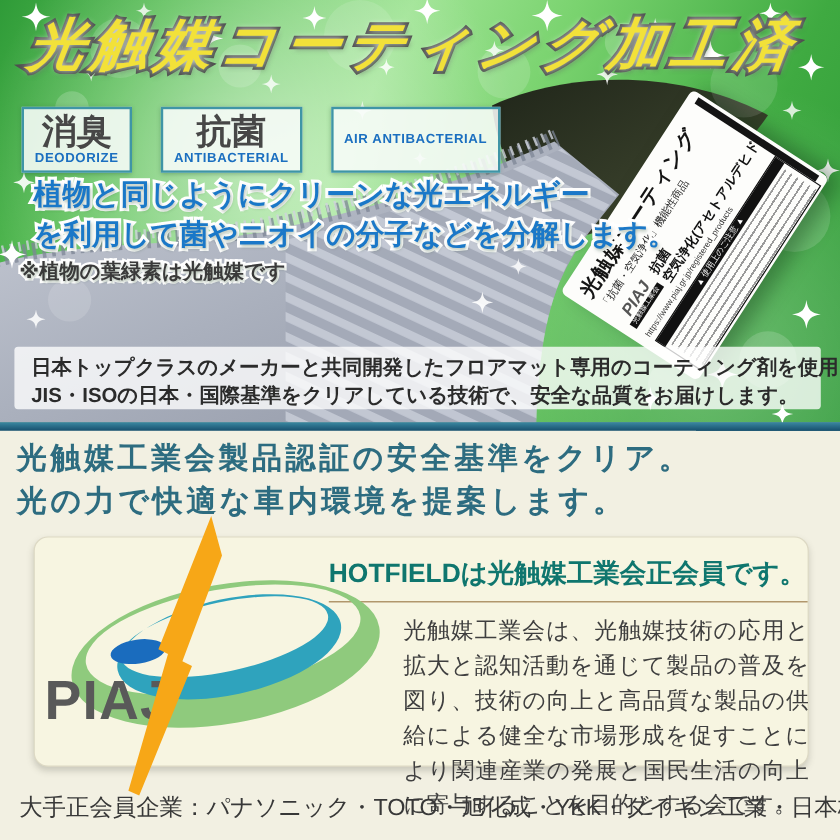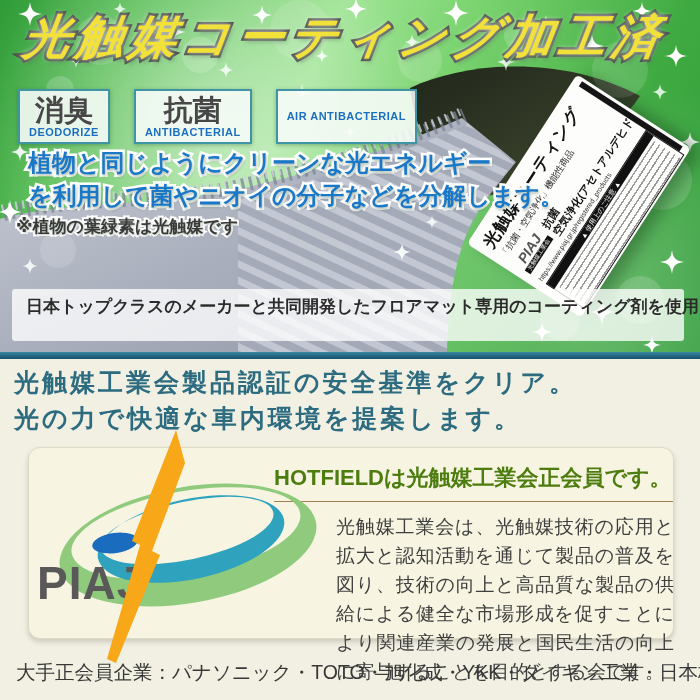--- a/index.html
+++ b/index.html
@@ -81,21 +81,21 @@
     font-family:"Liberation Serif","DejaVu Serif",serif;
     font-size:25px; font-weight:bold; color:#2d6c80; letter-spacing:3px; line-height:36px;
   }
   .member-box{
     position:absolute; left:28px; top:88px; width:644px; height:190px;
     background:#f7f5e1; border:1px solid #ddd9c4; border-radius:12px;
     box-shadow:0 3px 5px rgba(90,90,80,.25);
   }
   .piaj-logo{position:absolute; left:2px; top:-21px; width:312px; height:242px; overflow:visible;}
   .member-content{margin-left:245px; padding-top:15px; width:399px; box-sizing:border-box;}
-  .member-head{margin:0; font-size:22px; font-weight:bold; color:#4d7c0f; white-space:nowrap;}
+  .member-head{margin:0; font-size:22px; font-weight:bold; color:#0f766e; white-space:nowrap;}
   .member-rule{border:none; border-top:1px solid #a08050; margin:8px 0 0 0;}
   .member-body{margin:10px 0 0 62px; width:338px; font-size:19px; line-height:29px;
     color:#3f3f3f; text-align:justify;}
   .footer-line{position:absolute; left:16px; top:300px; margin:0;
     font-size:19.5px; color:#383838; white-space:nowrap;}
 </style>
 </head>
 <body>
 
 <div class="stage">
@@ -167,20 +167,21 @@
     </div>
 
     <p class="lead">
       <span>植物と同じようにクリーンな光エネルギー</span><br>
       <span>を利用して菌やニオイの分子などを分解します。</span>
     </p>
     <p class="lead-note">※植物の葉緑素は光触媒です</p>
 
     <div class="info-box">
       <p class="info-line">日本トップクラスのメーカーと共同開発したフロアマット専用のコーティング剤を使用。</p>
+      <p class="info-line">JIS・ISOの日本・国際基準をクリアしている技術で、安全な品質をお届けします。</p>
     </div>
 
     <svg class="sparkle-layer" width="700" height="352" viewBox="0 0 700 352" aria-hidden="true">
       <defs>
         <path id="spark" d="M0,-10 C1,-3 3,-1 10,0 C3,1 1,3 0,10 C-1,3 -3,1 -10,0 C-3,-1 -1,-3 0,-10 Z" fill="#fff"></path>
       </defs>
       <g id="bokeh" fill="#ffffff">
         <circle cx="100" cy="40" r="25" opacity=".14"></circle>
           <circle cx="200" cy="55" r="18" opacity=".16"></circle>
         <circle cx="300" cy="30" r="30" opacity=".12"></circle>

